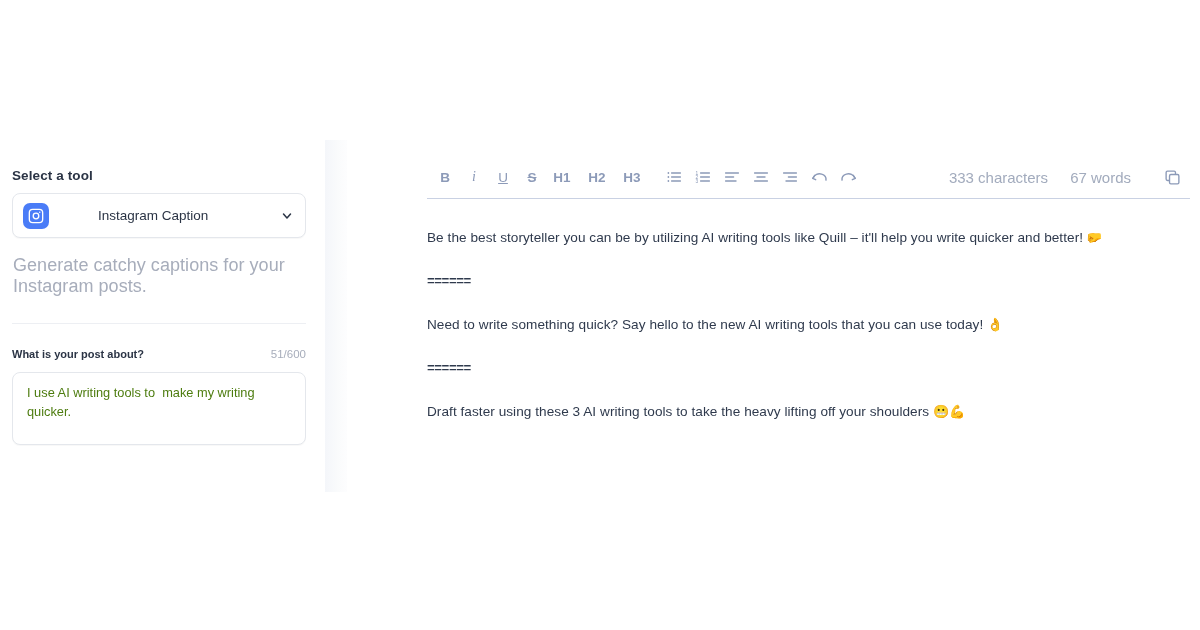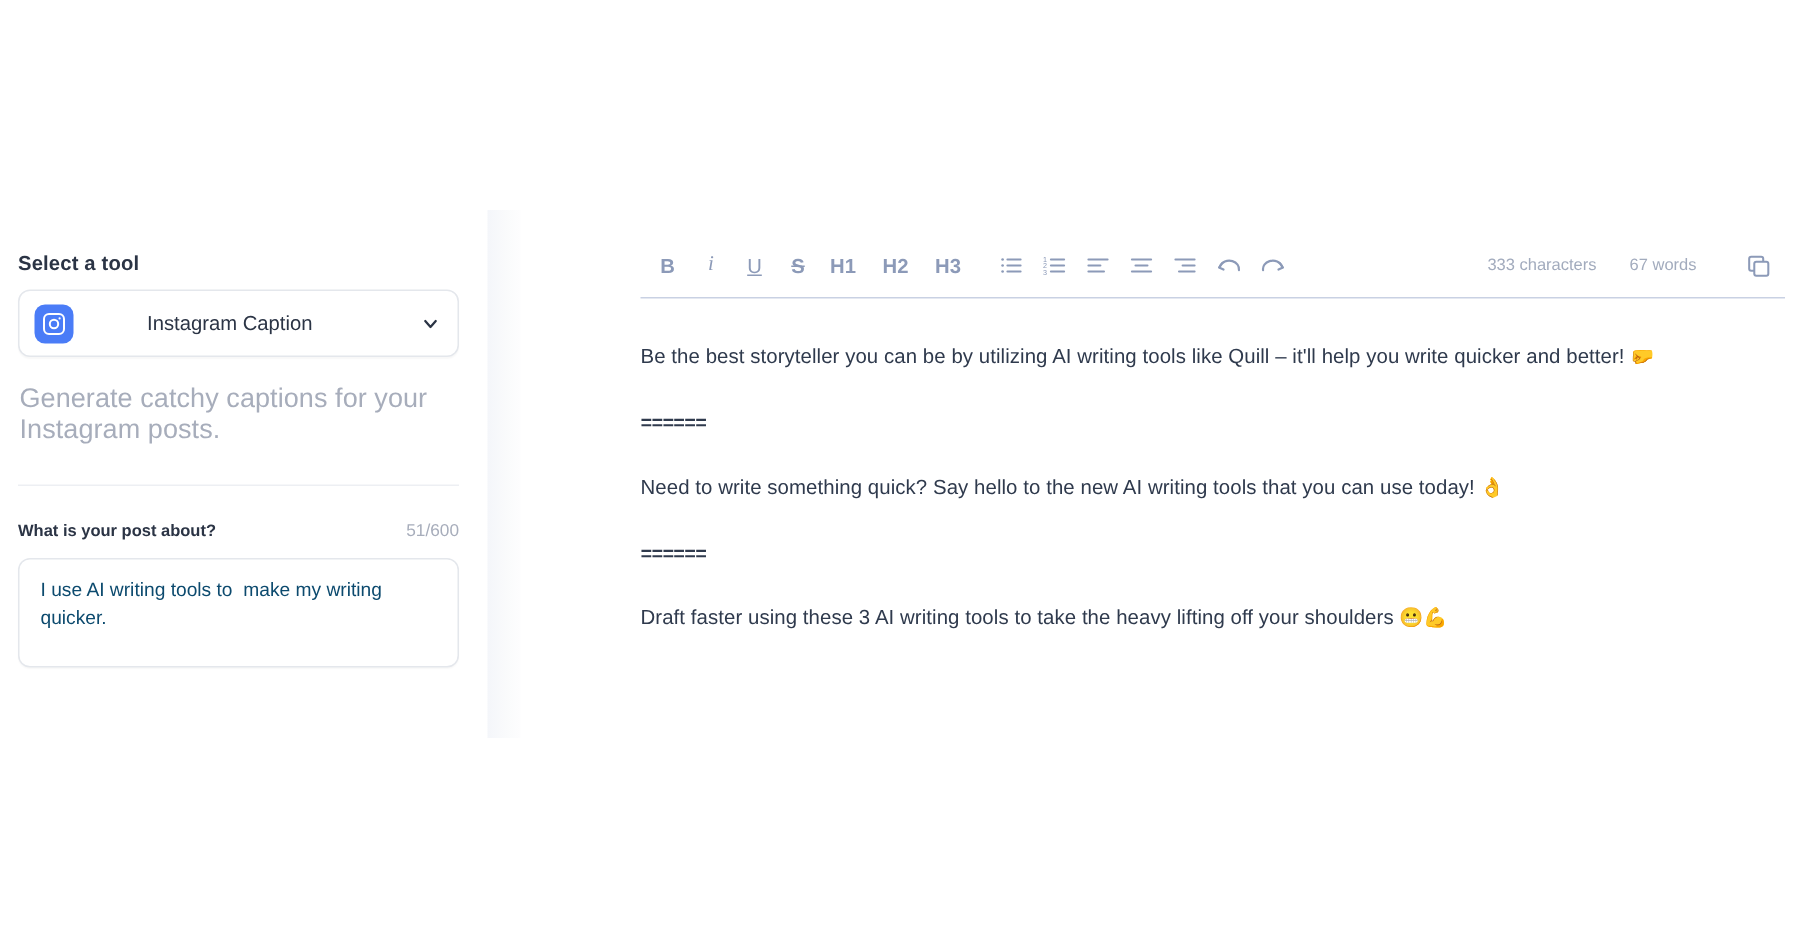--- a/index.html
+++ b/index.html
@@ -114,21 +114,21 @@
     height: 73px;
     border: 1px solid #e4e7ec;
     border-radius: 8px;
     background: #ffffff;
     padding: 11px 14px;
     box-shadow: 0 1px 1px rgba(16,24,40,.03);
   }
 
   .prompt-text {
     font-size: 12.8px;
-    color: #0c4a6e;
+    color: #4d7c0f;
     line-height: 1.45;
     white-space: pre-wrap;
   }
 
   
   .strip {
     position: absolute;
     left: 325px;
     top: 140px;
     width: 22px;
@@ -170,21 +170,21 @@
   .tb-i  { font-style: italic; font-family: "Liberation Serif", serif; font-size: 14px; }
   .tb-u  { text-decoration: underline; font-size: 13.5px; }
   .tb-s  { text-decoration: line-through; font-weight: bold; font-size: 13.5px; }
   .tb-h  { font-weight: bold; font-size: 13.5px; min-width: 24px; margin-right: 11px; }
 
   .tb-gap-list { margin-left: 8px; }
 
   .tb-spacer { flex: 1 1 auto; }
 
   .meta {
-    font-size: 11px;
+    font-size: 15px;
     color: #a2abbd;
     margin-right: 22px;
     white-space: nowrap;
   }
   .meta.last { margin-right: 30px; }
 
   .copy-btn {
     display: flex;
     align-items: center;
     justify-content: center;

